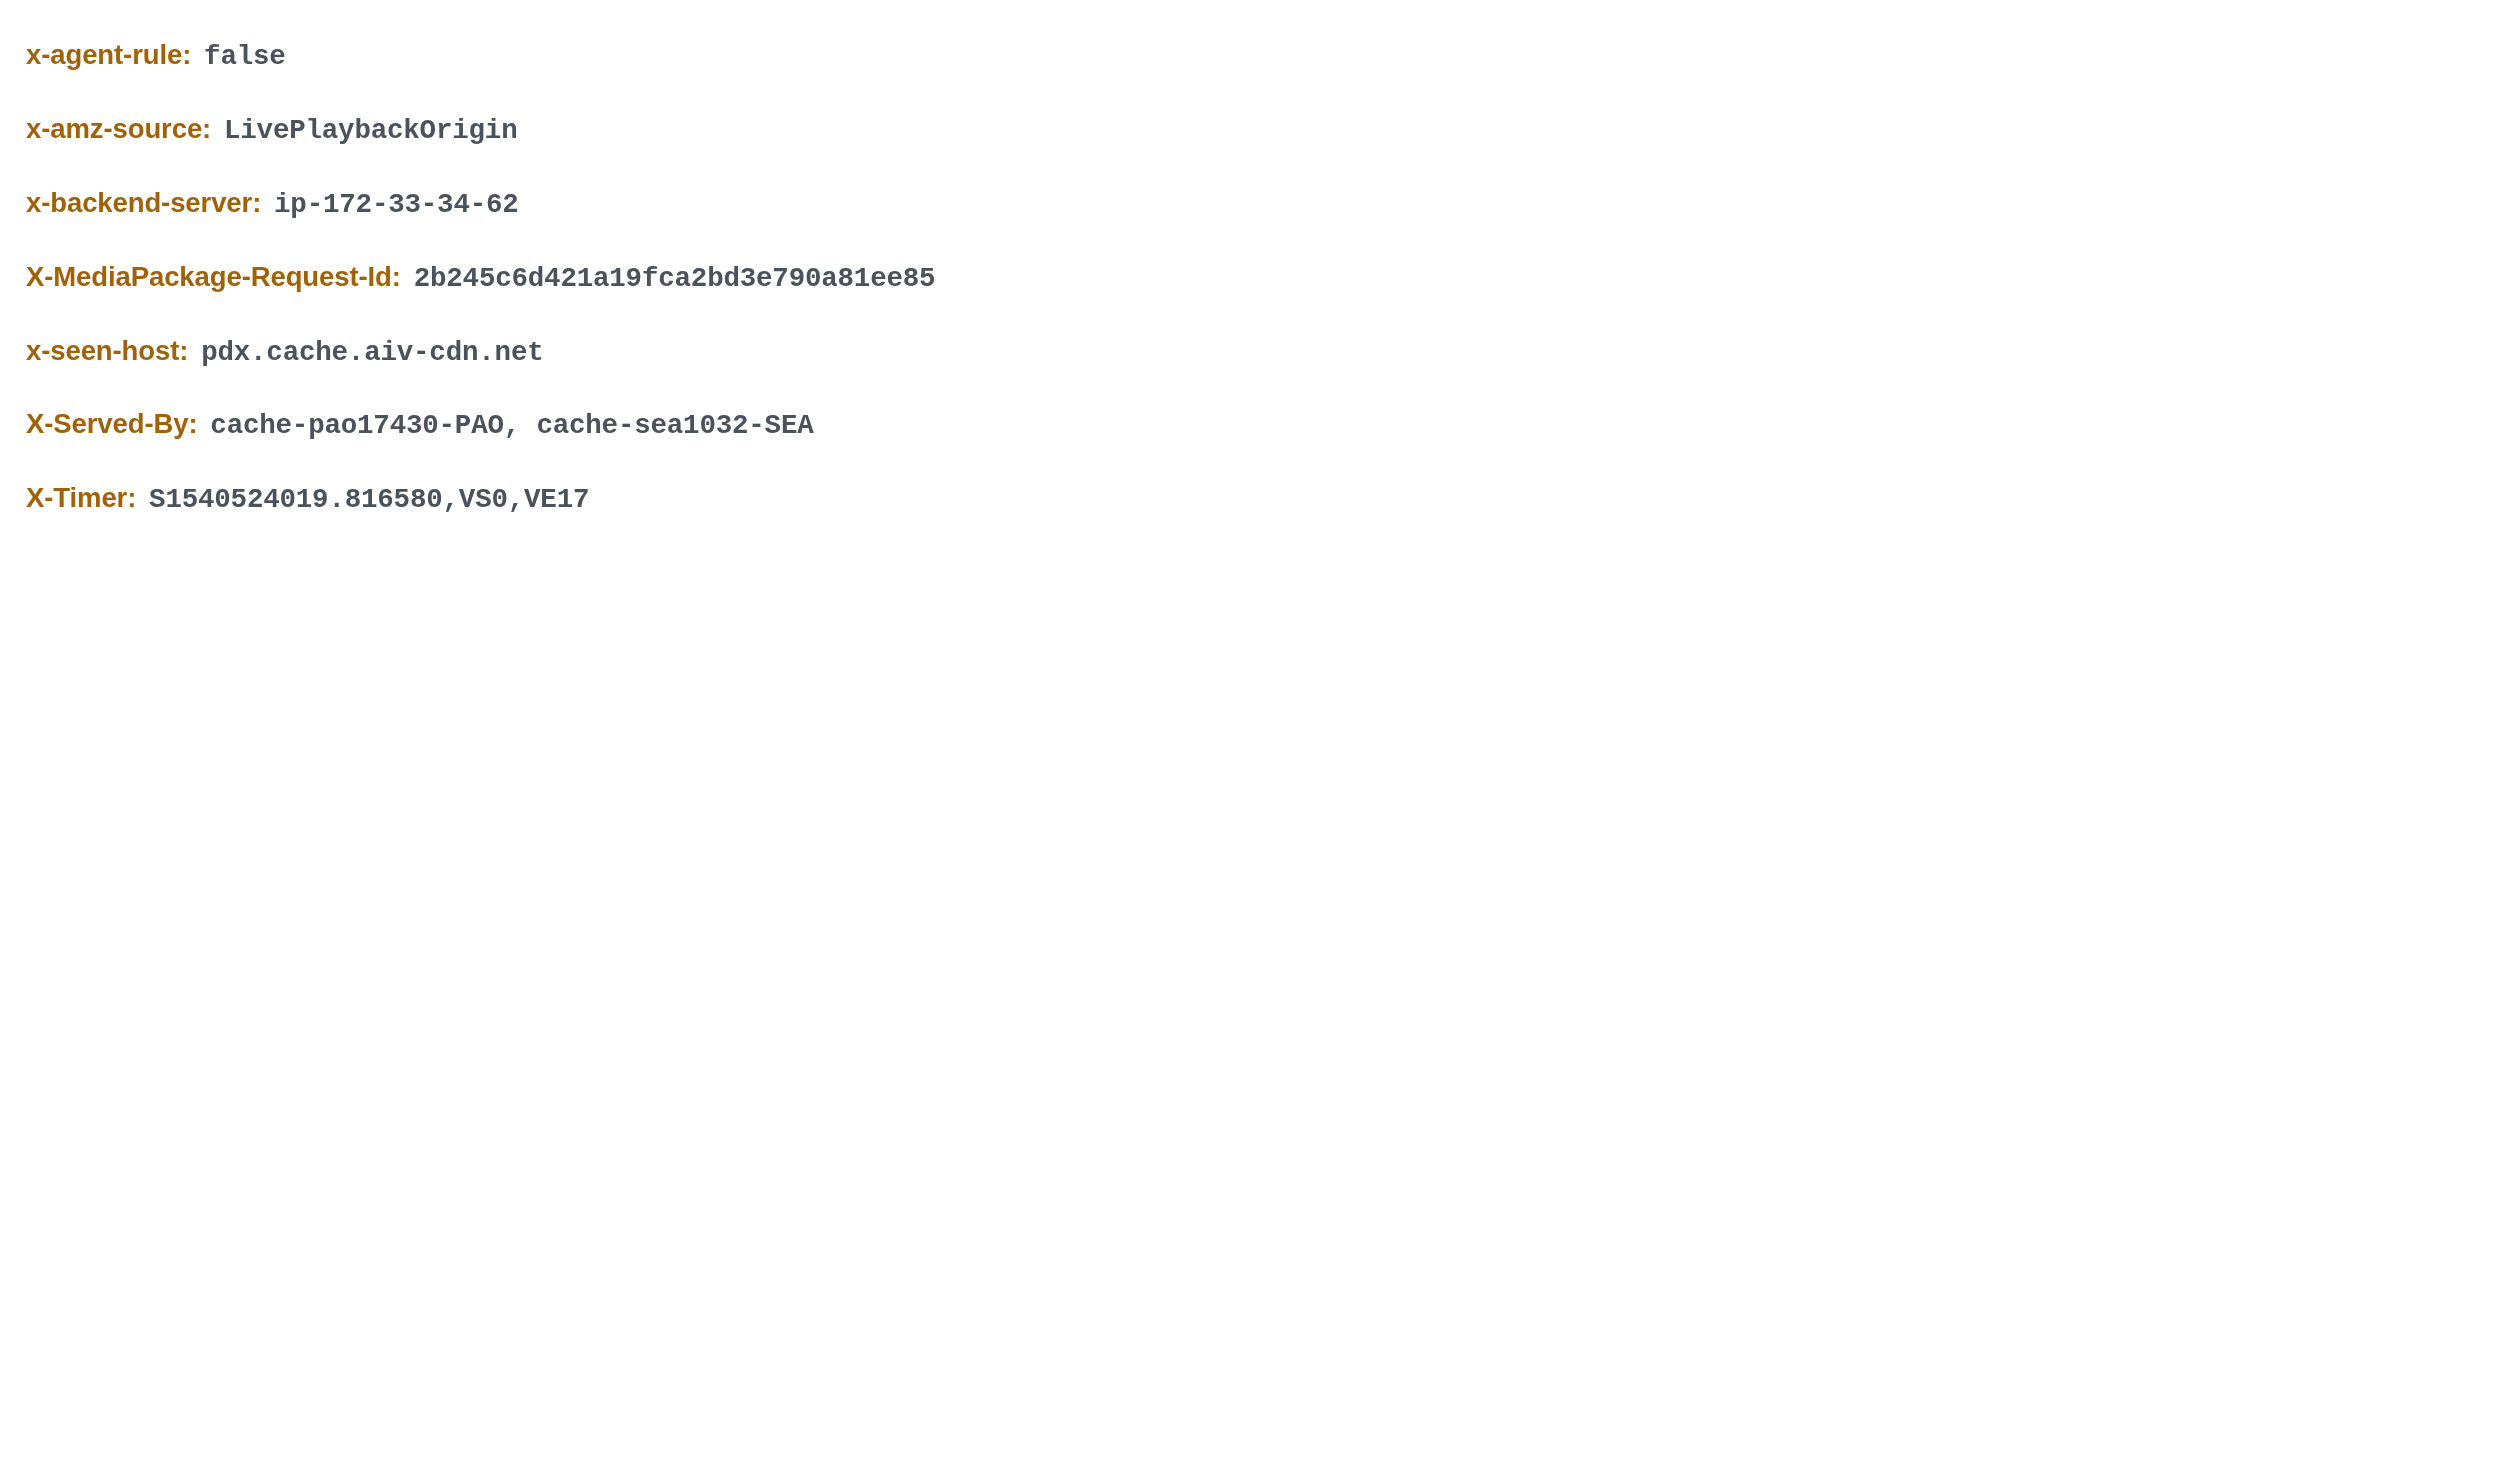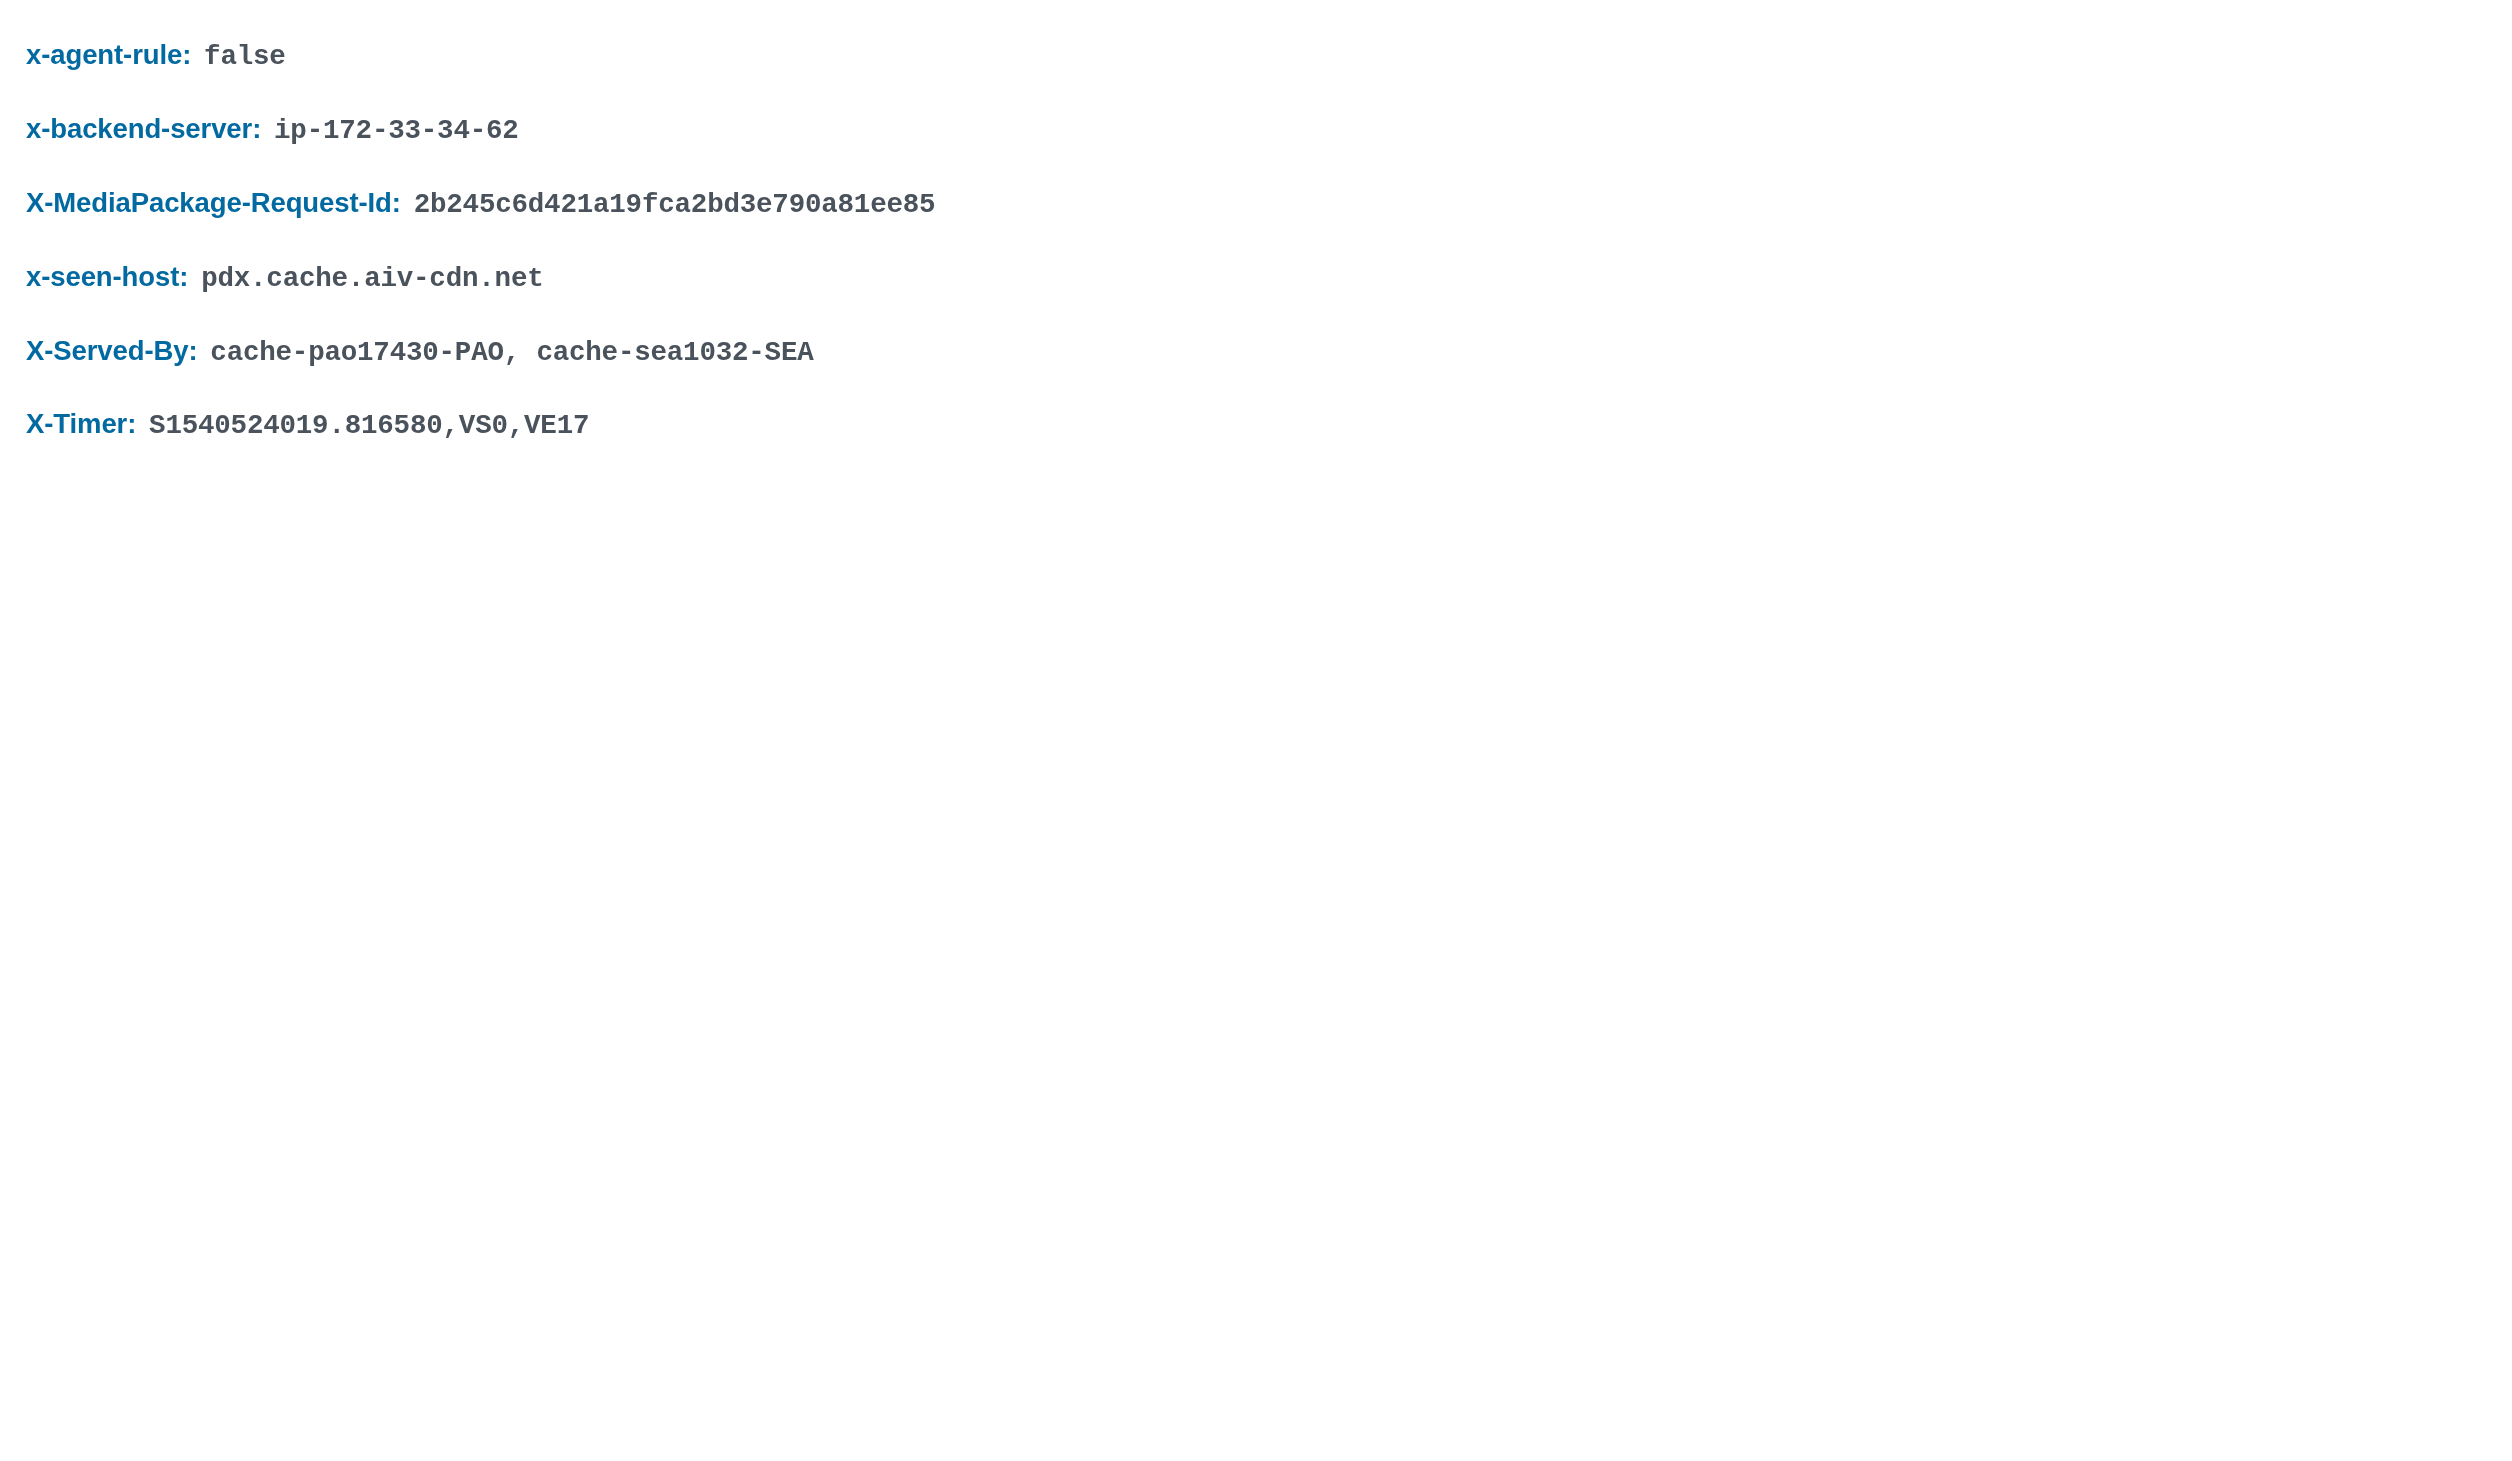--- a/index.html
+++ b/index.html
@@ -19,38 +19,42 @@
       display: flex;
       flex-direction: column;
     }
     .header-row {
       display: block;
       padding: 10.5px 0;
       white-space: nowrap;
     }
     .header-name {
       font-weight: 700;
-      color: #0369a1;
+      color: #a16207;
       letter-spacing: -0.1px;
     }
     .header-value {
       font-family: ui-monospace, SFMono-Regular, "SF Mono", Menlo, Consolas, "Liberation Mono", monospace;
       font-weight: 700;
       color: #4a525c;
       margin-left: 5.2px;
       letter-spacing: -0.2px;
     }
   </style>
 </head>
 <body>
 
 <div class="headers-list">
   <div class="header-row">
     <span class="header-name">x-agent-rule:</span>
     <span class="header-value">false</span>
+  </div>
+  <div class="header-row">
+    <span class="header-name">x-amz-source:</span>
+    <span class="header-value">LivePlaybackOrigin</span>
   </div>
   <div class="header-row">
     <span class="header-name">x-backend-server:</span>
     <span class="header-value">ip-172-33-34-62</span>
   </div>
   <div class="header-row">
     <span class="header-name">X-MediaPackage-Request-Id:</span>
     <span class="header-value">2b245c6d421a19fca2bd3e790a81ee85</span>
   </div>
   <div class="header-row">

